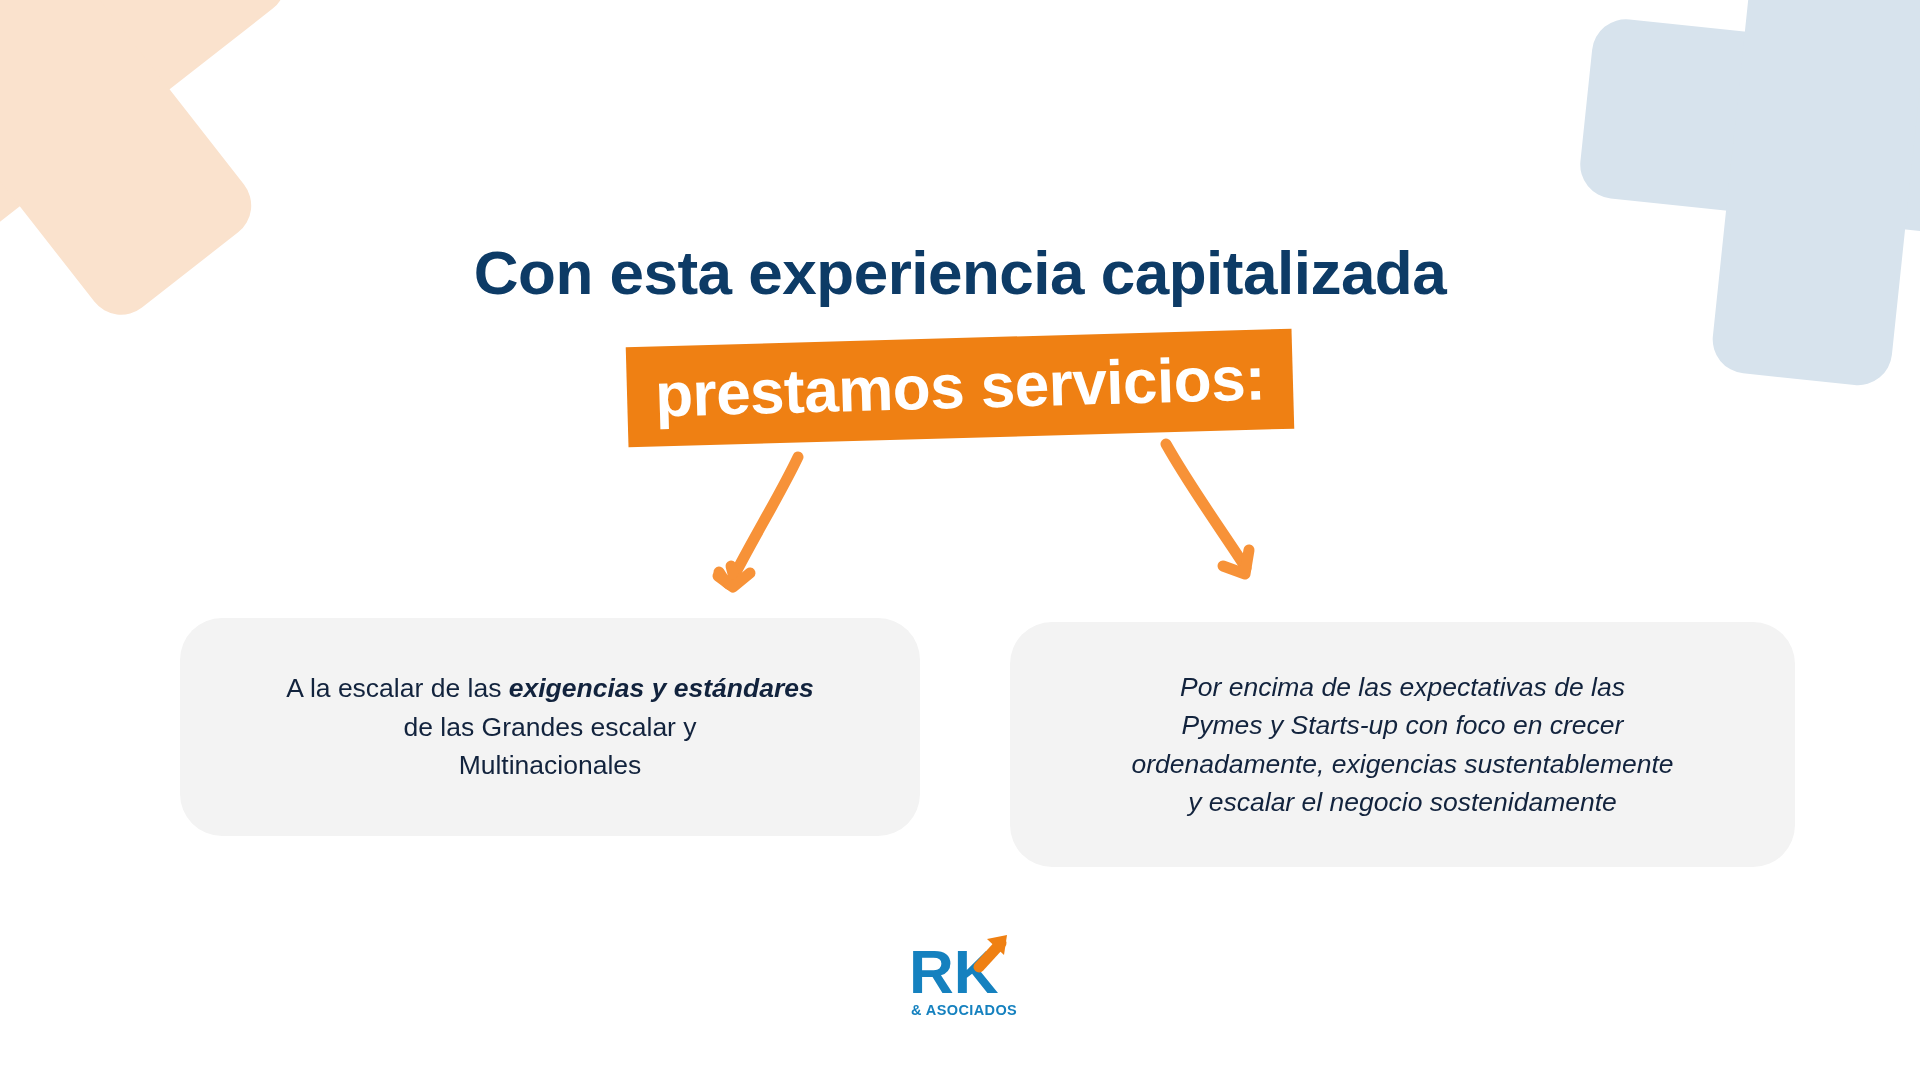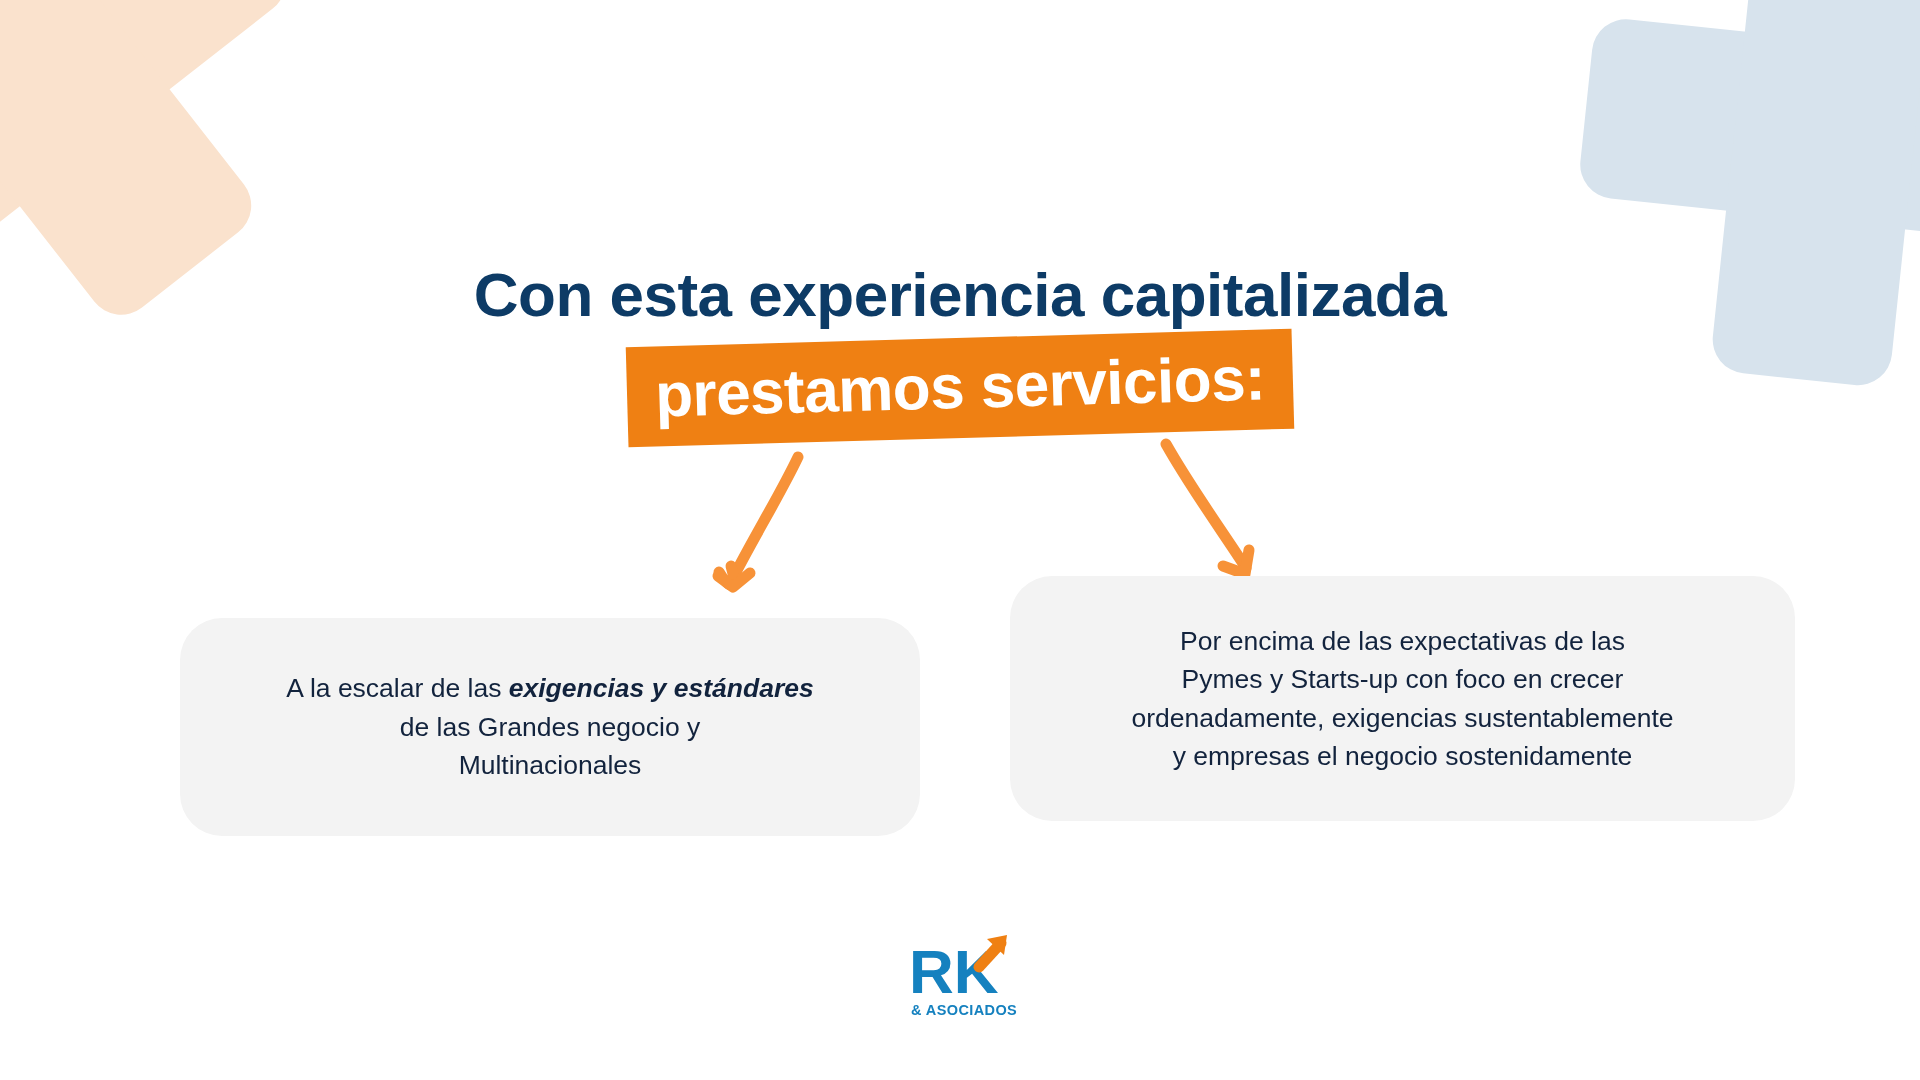--- a/index.html
+++ b/index.html
@@ -64,21 +64,20 @@
     background: #d7e3ed;
   }
 
   
   .headline-wrap {
     position: absolute;
     left: 0;
     top: 240px;
     width: 1920px;
     text-align: center;
-    margin-top: 22px;
   }
   .headline {
     font-size: 62px;
     font-weight: bold;
     color: #0d3b66;
     letter-spacing: -0.5px;
     line-height: 1.05;
     white-space: nowrap;
   }
 
@@ -131,24 +130,25 @@
 
   #card-left {
     left: 180px;
     top: 618px;
     width: 740px;
     height: 218px;
     padding: 0 34px;
   }
   #card-right {
     left: 1010px;
-    top: 576px;
+    top: 622px;
     width: 785px;
     height: 245px;
     padding: 0 26px;
+    font-style: italic;
   }
 
   
   #logo {
     position: absolute;
     left: 905px;
     top: 925px;
     width: 120px;
     height: 95px;
   }
@@ -183,31 +183,31 @@
   </svg>
 
   <svg class="arrow-svg" id="arrow-right" width="180" height="180" viewBox="0 0 180 180">
     <path d="M36 14 C 62 60, 95 105, 116 138" stroke="#f79238" stroke-width="11" fill="none" stroke-linecap="round"></path>
     <path d="M93 136 L 115 144 L 119 120" stroke="#f79238" stroke-width="11" fill="none" stroke-linecap="round" stroke-linejoin="round"></path>
   </svg>
 
   <div class="card" id="card-left">
     <p>
       <span>A la escalar de las </span><b>exigencias y estándares</b><br>
-      <span>de las Grandes negocio y</span><br>
+      <span>de las Grandes escalar y</span><br>
       <span>Multinacionales</span>
     </p>
   </div>
 
   <div class="card" id="card-right">
     <p>
       <span>Por encima de las expectativas de las</span><br>
       <span>Pymes y Starts-up con foco en crecer</span><br>
       <span>ordenadamente, exigencias sustentablemente</span><br>
-      <span>y empresas el negocio sostenidamente</span>
+      <span>y escalar el negocio sostenidamente</span>
     </p>
   </div>
 
   <svg id="logo" viewBox="0 0 120 95">
     <text x="4" y="68" font-family="Liberation Sans, sans-serif" font-size="62" font-weight="bold" fill="#1581bf">RK</text>
     <path d="M74 42 L 96 18" stroke="#ef8013" stroke-width="11" fill="none" stroke-linecap="round"></path>
     <path d="M82 14 L 102 10 L 99 30 Z" fill="#ef8013"></path>
     <text x="6" y="90" font-family="Liberation Sans, sans-serif" font-size="14.5" font-weight="bold" fill="#1581bf" letter-spacing="0.4">&amp; ASOCIADOS</text>
   </svg>
 

